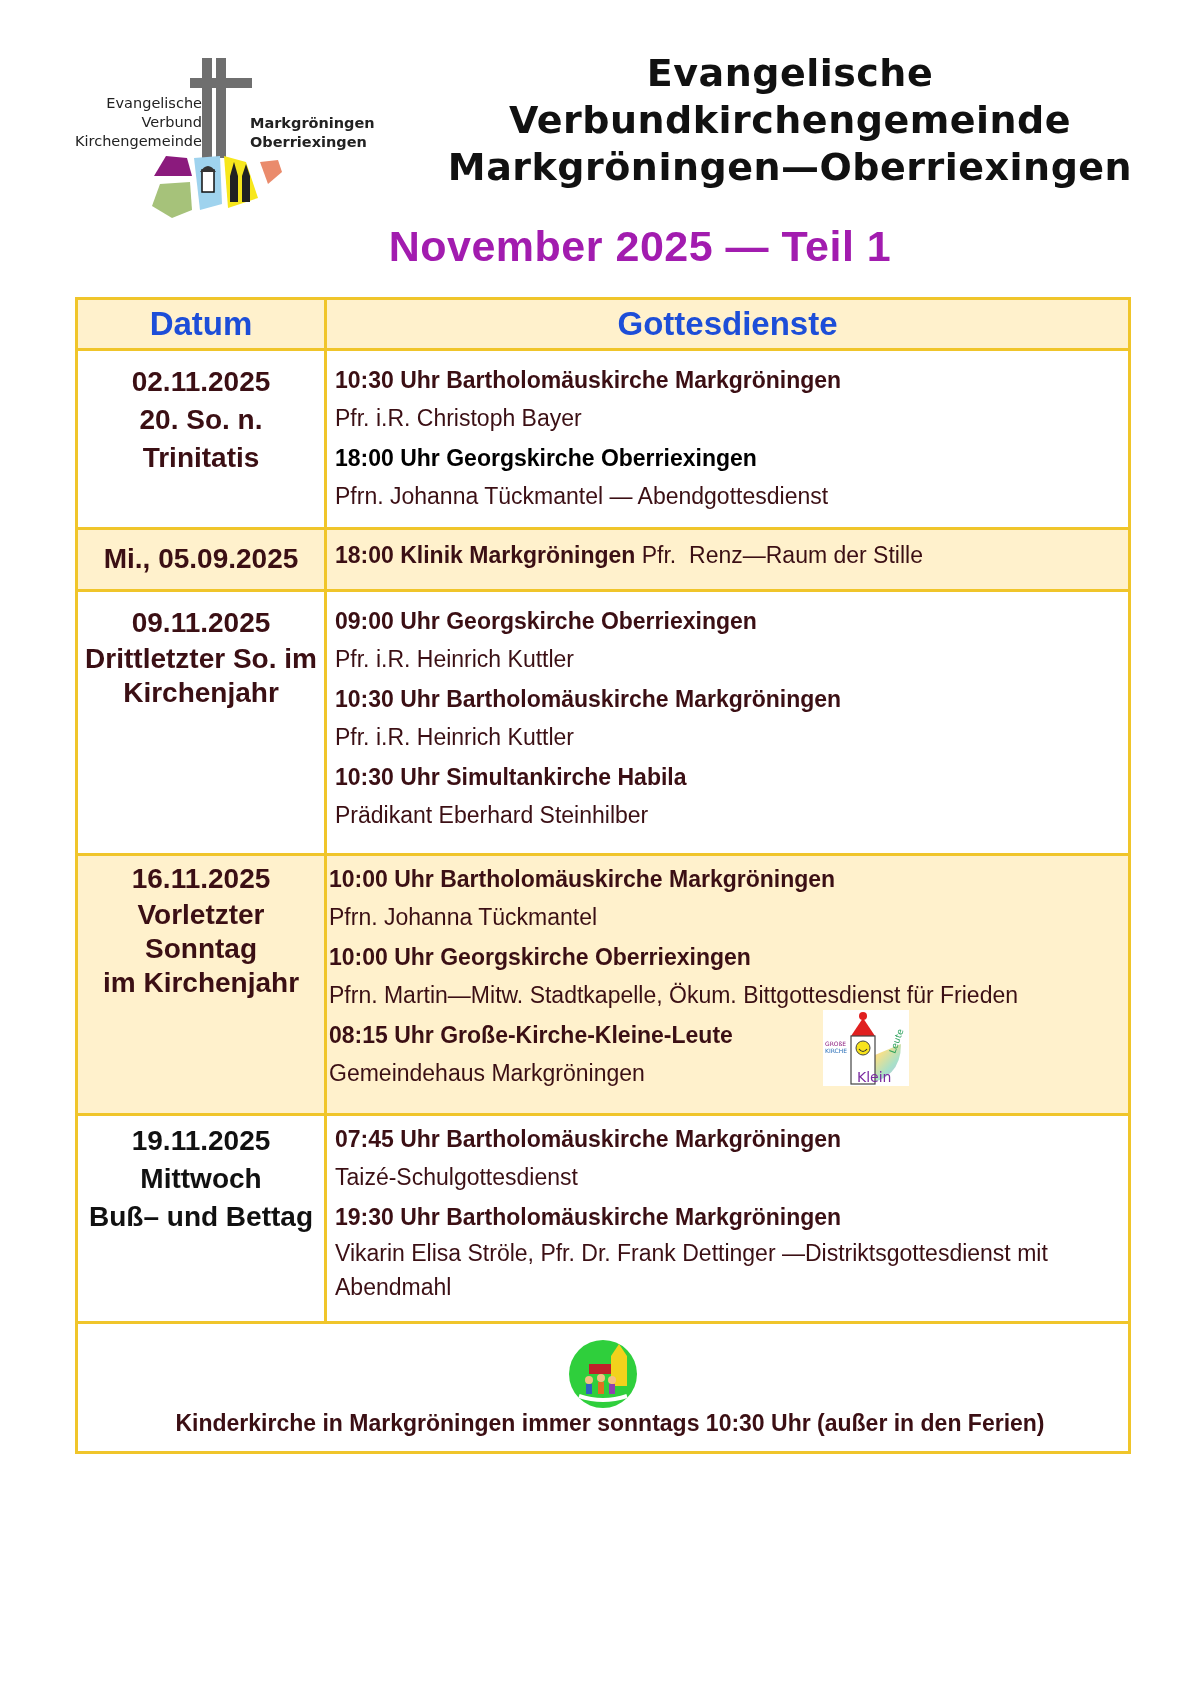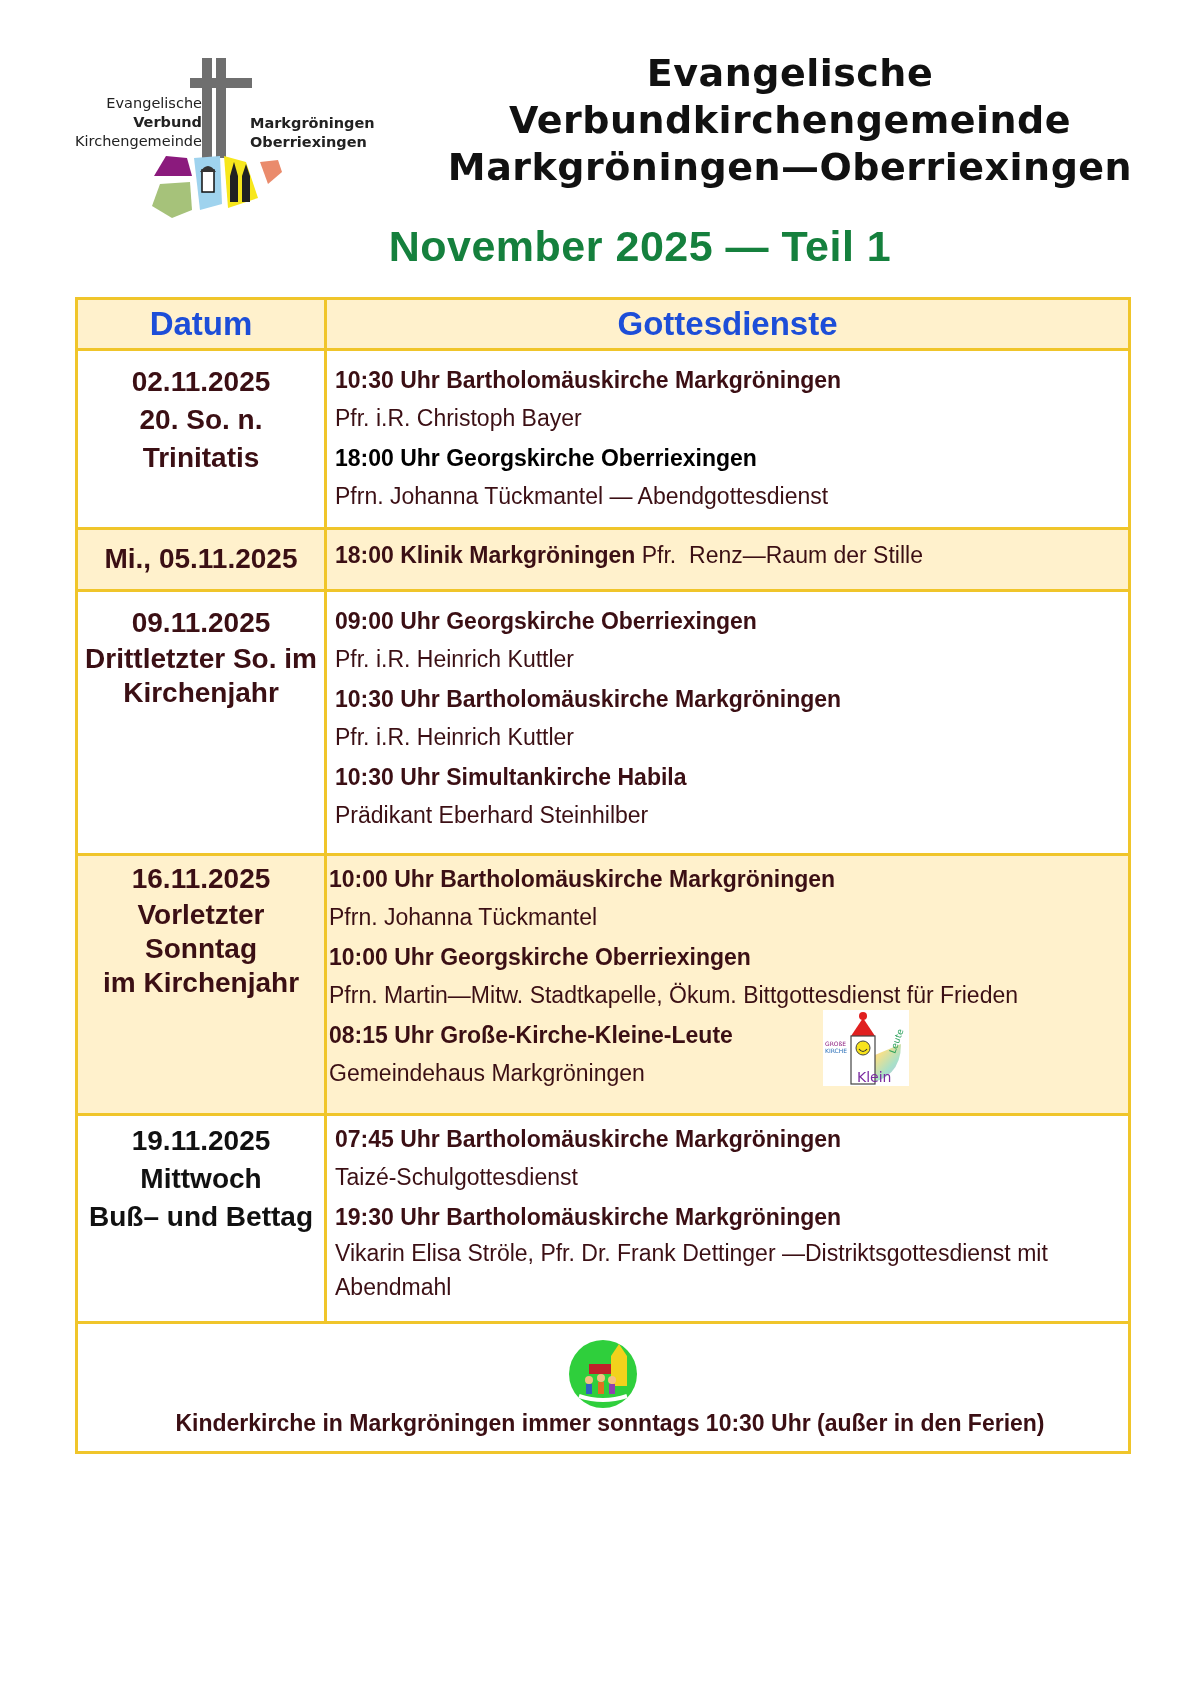--- a/index.html
+++ b/index.html
@@ -3,34 +3,34 @@
 <meta charset="utf-8">
 <style>
   html, body { margin: 0; padding: 0; background: #ffffff; }
   body { width: 1200px; height: 1697px; position: relative; overflow: hidden;
          font-family: "Liberation Sans", "DejaVu Sans", sans-serif; color: #3b0f14; }
 
   
   .logo { position: absolute; left: 62px; top: 58px; width: 320px; height: 175px; }
   .logo .txt-left { position: absolute; right: 180px; top: 36px; text-align: right;
                     font-family: "DejaVu Sans", sans-serif; font-size: 14.5px; line-height: 19px; color: #222; }
-  .logo .txt-left .b { font-weight: bold; }
+  .logo .txt-left .b { font-weight: normal; }
   .logo .txt-right { position: absolute; left: 188px; top: 56px; font-family: "DejaVu Sans", sans-serif;
                      font-weight: bold; font-size: 14.5px; line-height: 19px; color: #222; }
   .logo svg.cross { position: absolute; left: 128px; top: 0; }
   .logo svg.shapes { position: absolute; left: 90px; top: 98px; }
 
   .org-title { position: absolute; left: 420px; top: 50px; width: 740px; text-align: center;
                font-family: "DejaVu Sans", sans-serif; font-weight: bold; font-size: 38px;
                line-height: 47px; color: #111; letter-spacing: 0.5px; }
   .org-title div { white-space: nowrap; }
 
   .doc-title { position: absolute; left: 360px; top: 222px; width: 560px; text-align: center;
                font-family: "Liberation Sans", sans-serif; font-weight: bold; font-size: 43px;
-               color: #15803d; letter-spacing: 0.5px; }
+               color: #a21caf; letter-spacing: 0.5px; }
 
   
   table.schedule { position: absolute; left: 75px; top: 297px; width: 1056px;
                    border-collapse: collapse; table-layout: fixed; }
   table.schedule td, table.schedule th { border: 3px solid #f0c52a; vertical-align: top; padding: 0; }
   col.c1 { width: 249px; }
   th { background: #fff1cc; height: 48px; font-weight: bold; font-size: 33px; color: #1d4ed8;
        text-align: center; vertical-align: middle !important; }
   tr.tint td { background: #fff1cc; }
   td.date { text-align: center; font-weight: bold; font-size: 28px; line-height: 38px; padding-top: 12px !important; }
@@ -110,21 +110,21 @@
       </div>
       <div class="svc-entry">
         <span class="svc-head" style="color:#000000">18:00 Uhr Georgskirche Oberriexingen</span>
         <span class="svc-detail">Pfrn. Johanna Tückmantel — Abendgottesdienst</span>
       </div>
     </td>
   </tr>
 
   <tr class="tint" style="height:62px">
     <td class="date" style="padding-top:10px !important">
-      <span class="line">Mi., 05.11.2025</span>
+      <span class="line">Mi., 05.09.2025</span>
     </td>
     <td class="svc">
       <div class="svc-entry" style="white-space:nowrap; line-height:30px;">
         <b>18:00 Klinik Markgröningen</b><span class="inline-detail" style="white-space:pre"> Pfr.  Renz—Raum der Stille</span>
       </div>
     </td>
   </tr>
 
   <tr style="height:264px">
     <td class="date">

